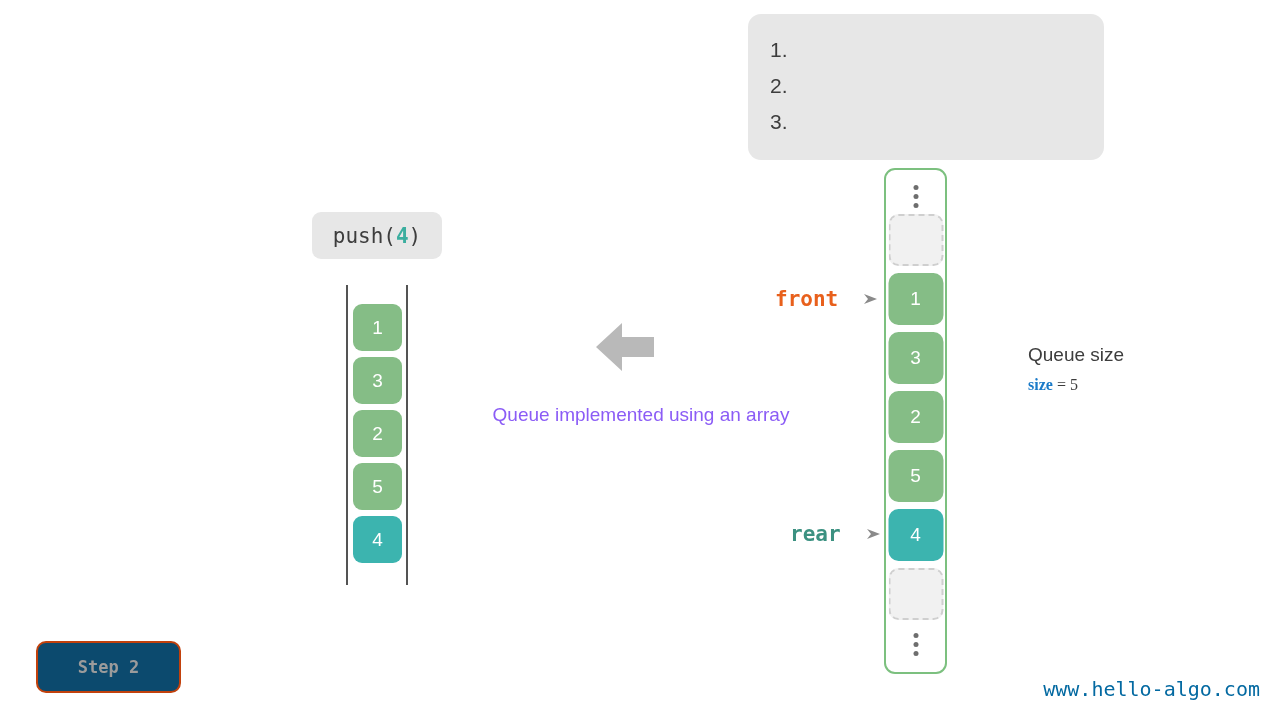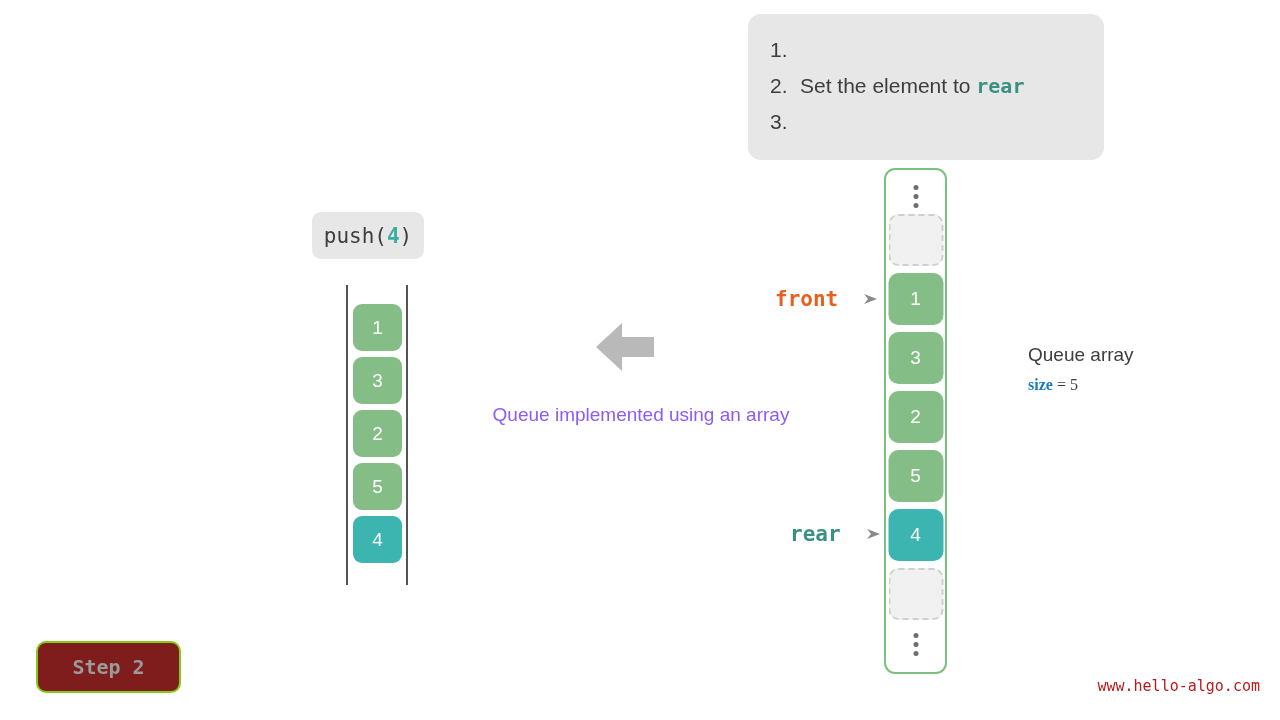--- a/index.html
+++ b/index.html
@@ -55,21 +55,21 @@
     font-weight: bold;
     color: #1a7ac8;
     font-size: 20px;
   }
 
   
   #push-chip {
     position: absolute;
     left: 312px;
     top: 212px;
-    width: 112px;
+    width: 130px;
     height: 47px;
     background: #e7e7e7;
     border-radius: 9px;
     display: flex;
     align-items: center;
     justify-content: center;
     font-family: "DejaVu Sans Mono", monospace;
     font-size: 21px;
     color: #3d3d3d;
     letter-spacing: 0px;
@@ -224,55 +224,54 @@
     font-weight: bold;
   }
 
   
   #step-badge {
     position: absolute;
     left: 36px;
     top: 641px;
     width: 145px;
     height: 52px;
-    border: 2px solid #84cc16;
+    border: 2px solid #c2410c;
     border-radius: 10px;
-    background: #7f1d1d;
+    background: #0c4a6e;
     display: flex;
     align-items: center;
     justify-content: center;
     font-family: "DejaVu Sans Mono", monospace;
     font-weight: bold;
-    font-size: 20px;
+    font-size: 17px;
     color: #9b9b9b;
     box-sizing: border-box;
   }
 
   
   #watermark {
     position: absolute;
     right: 20px;
     top: 677px;
     font-family: "DejaVu Sans Mono", monospace;
-    font-size: 15px;
-    color: #b91c1c;
+    font-size: 20px;
+    color: #0369a1;
   }
 </style>
 </head>
 <body>
 
 <div id="instruction-panel">
 
   <div class="instr-row">
     <span class="instr-num">1.</span>
   </div>
 
   <div class="instr-row">
     <span class="instr-num">2.</span>
-    <span class="instr-text"><span>Set the element to </span><span class="kw-rear">rear</span><span></span></span>
   </div>
 
   <div class="instr-row">
     <span class="instr-num">3.</span>
   </div>
 
 </div>
 
 <div id="push-chip">
   <span>push(</span>
@@ -334,19 +333,19 @@
 <div class="ptr" id="ptr-rear">
   <span>rear</span>
   <span class="ptr-arrow">
     <svg width="16" height="14" viewBox="0 0 16 14" aria-hidden="true">
       <path d="M1 2 L14 7 L1 12 L5 7 Z" fill="#8a8a8a"></path>
     </svg>
   </span>
 </div>
 
 <div id="size-block">
-  <div id="size-title">Queue array</div>
+  <div id="size-title">Queue size</div>
   <div id="size-expr"><span class="var">size</span><span> = </span><span>5</span></div>
 </div>
 
 <div id="step-badge">Step 2</div>
 
 <div id="watermark">www.hello-algo.com</div>
 
 </body></html>

